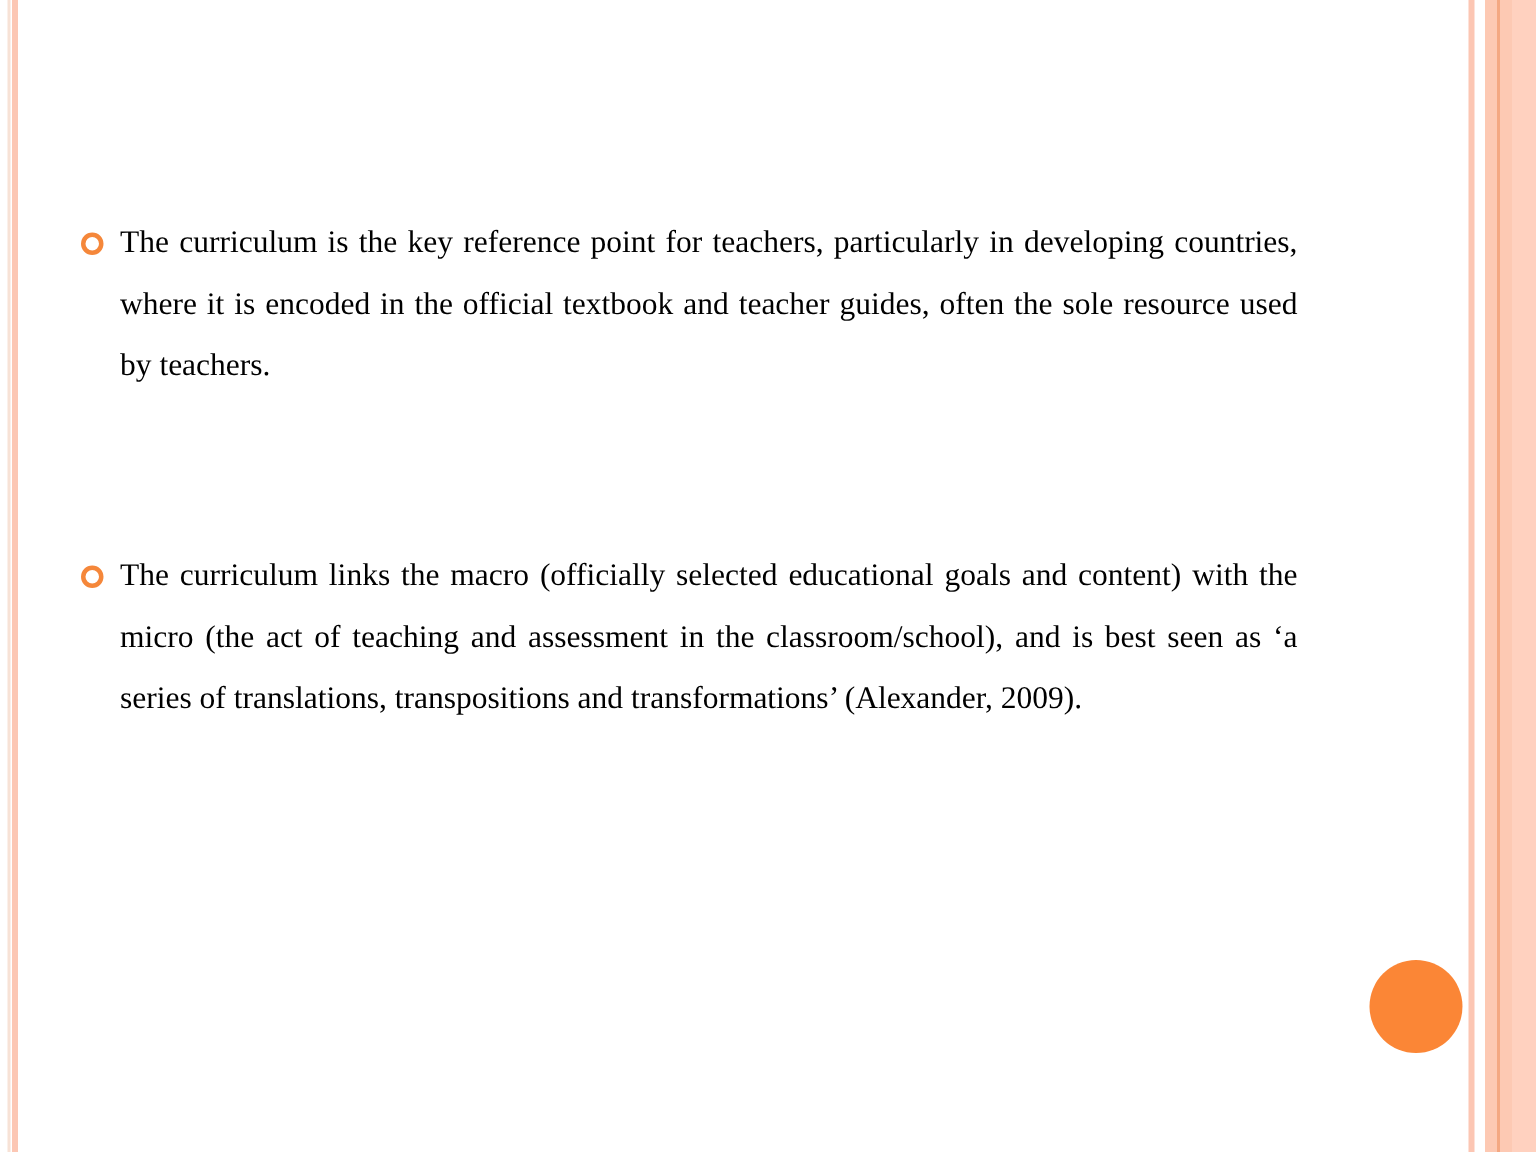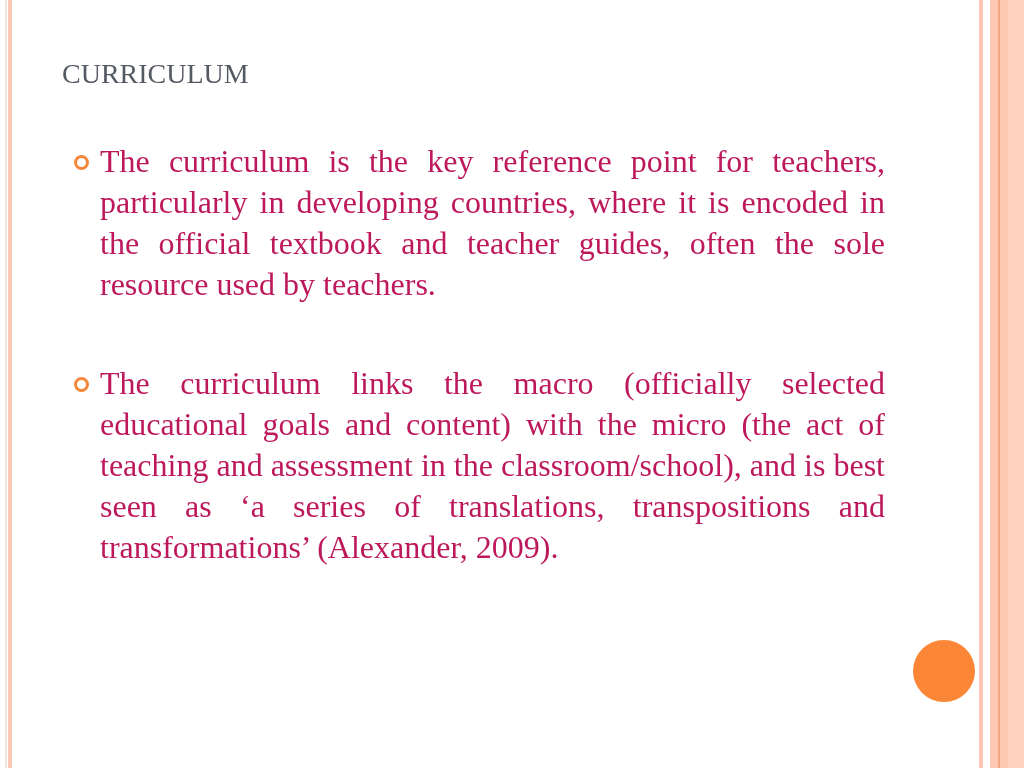--- a/index.html
+++ b/index.html
@@ -41,26 +41,26 @@
   .bullet-list {
     position: absolute;
     left: 0;
     top: 0;
     margin: 0;
     padding: 0;
     list-style: none;
   }
   .bullet-item {
     position: absolute;
-    left: 100px;
+    left: 80px;
     width: 785px;
     font-family: "Liberation Serif", serif;
-    font-size: 32px;
+    font-size: 21px;
     line-height: 41px;
-    color: #be185d;
+    color: #000000;
     text-align: justify;
   }
   .bullet-item.b1 { top: 141px; }
   .bullet-item.b2 { top: 363px; font-family: Liberation Serif, serif; }
   .bullet-icon {
     position: absolute;
     left: -26px;
     top: 14px;
     width: 9px;
     height: 9px;
@@ -82,21 +82,20 @@
 <body>
 
 <div class="slide">
   <div class="stripe l1"></div>
   <div class="stripe l2"></div>
   <div class="stripe r1"></div>
   <div class="stripe r2"></div>
   <div class="stripe r3"></div>
   <div class="stripe r4"></div>
 
-  <h1 class="title">CURRICULUM</h1>
 
   <ul class="bullet-list">
     <li class="bullet-item b1">
       <span class="bullet-icon"></span>
       <span>The curriculum is the key reference point for teachers, particularly in developing countries, where it is encoded in the official textbook and teacher guides, often the sole resource used by teachers.</span>
     </li>
     <li class="bullet-item b2">
       <span class="bullet-icon"></span>
       <span>The curriculum links the macro (officially selected educational goals and content) with the micro (the act of teaching and assessment in the classroom/school), and is best seen as ‘a series of translations, transpositions and transformations’ (Alexander, 2009).</span>
     </li>

